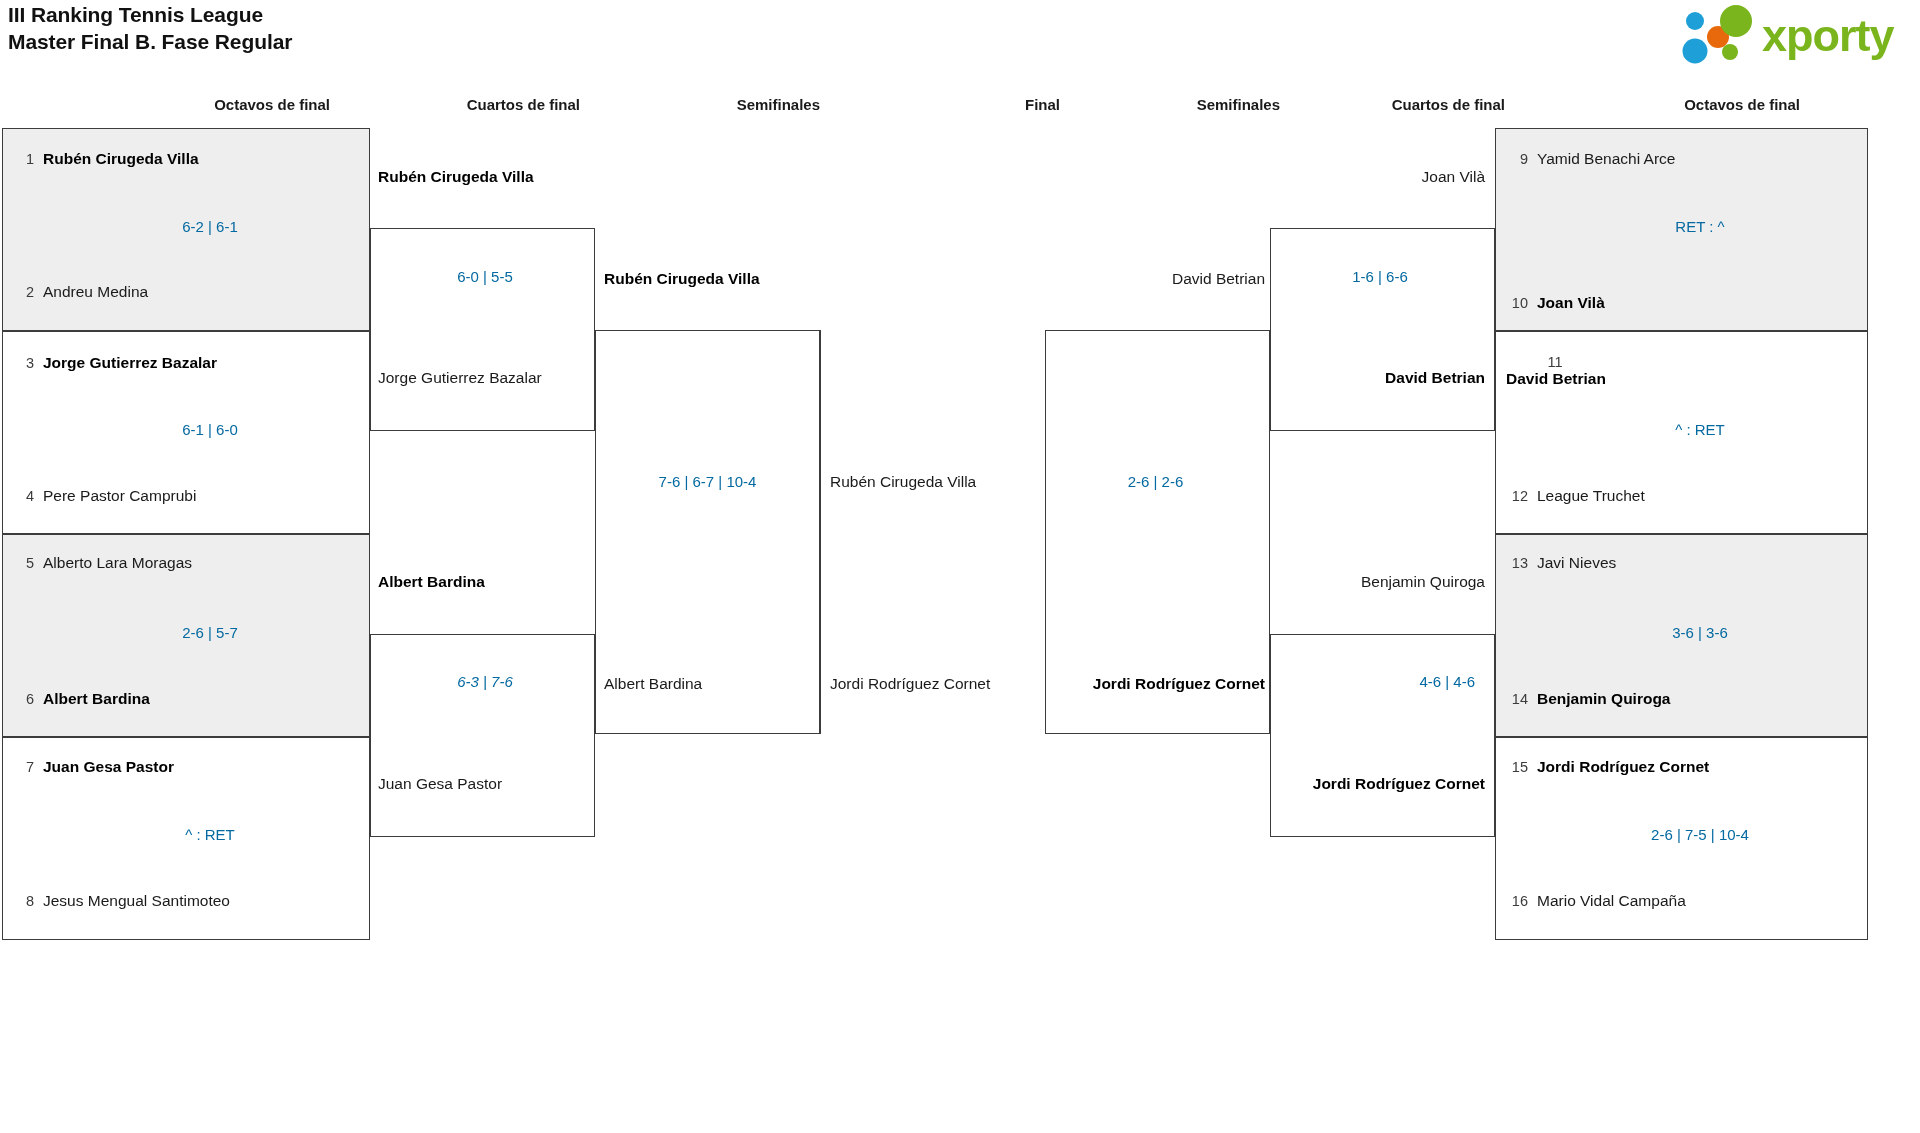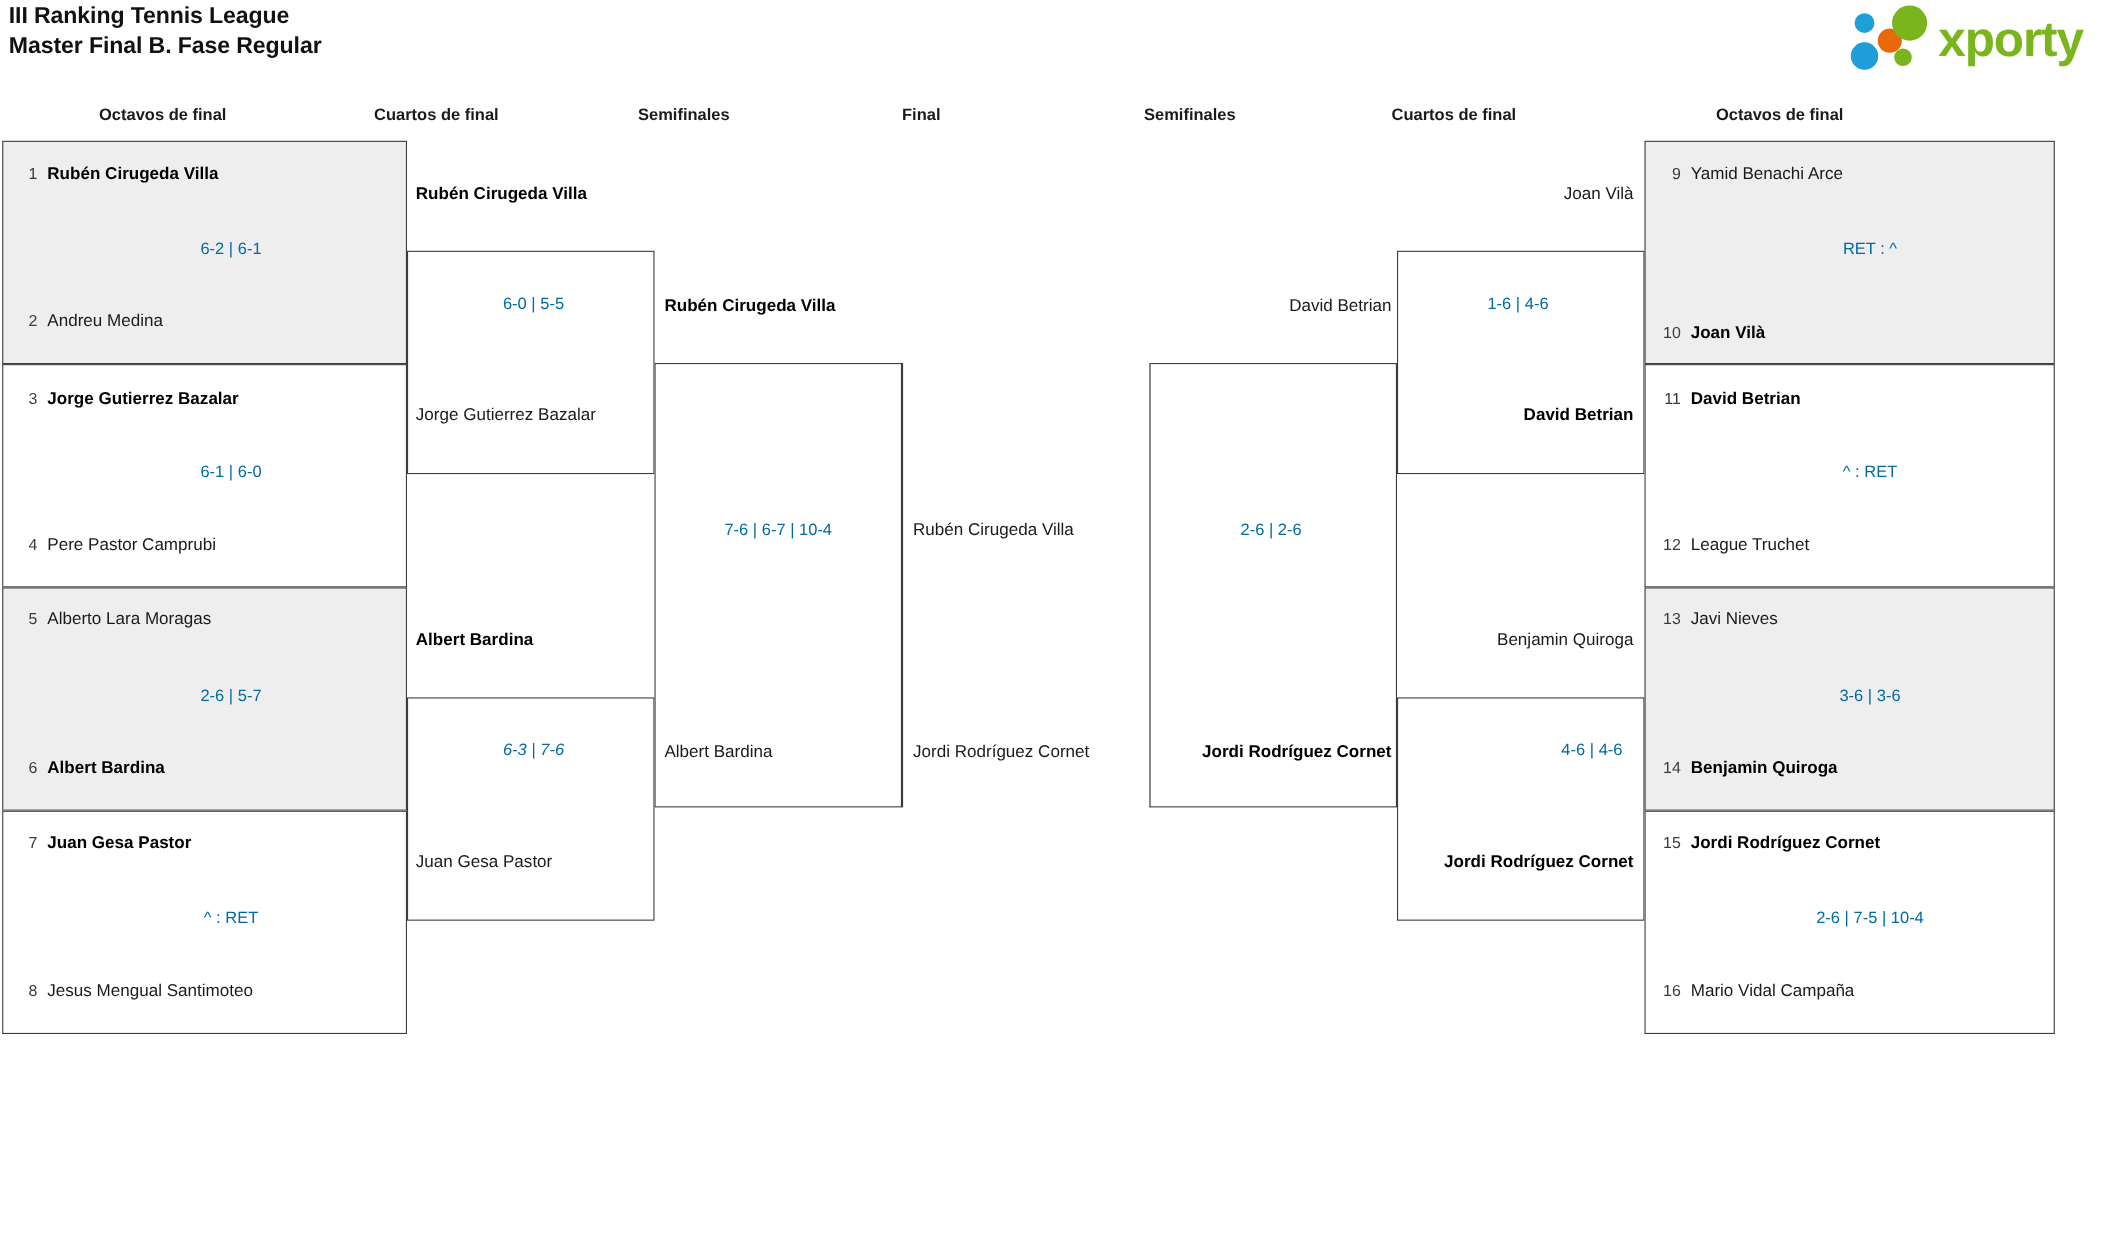--- a/index.html
+++ b/index.html
@@ -40,21 +40,21 @@
   }
   #logo svg { display: block; }
 
   
   .round-label {
     position: absolute;
     top: 96px;
     font-size: 15px;
     font-weight: bold;
     color: #1a1a1a;
-    text-align: left;
+    text-align: right;
     white-space: nowrap;
   }
 
   
   #bracket {
     position: absolute;
     left: 0; top: 0;
     width: 1920px; height: 1133px;
   }
 
@@ -211,21 +211,21 @@
   <div class="conn" style="left:820px; top:330px; width:1px; height:404px;"></div>
   <div class="adv" style="left:830px; top:675px;">Jordi Rodríguez Cornet</div>
 
   <div class="adv r" style="left:1045px; top:270px; width:220px;">David Betrian</div>
   <div class="box" style="left:1045px; top:330px; width:225px; height:404px;"></div>
   <div class="score" style="left:1058px; top:473px; width:195px;">2-6 | 2-6</div>
   <div class="adv r winner" style="left:1045px; top:675px; width:220px;">Jordi Rodríguez Cornet</div>
 
   <div class="adv r" style="left:1060px; top:168px; width:425px;">Joan Vilà</div>
   <div class="box" style="left:1270px; top:228px; width:225px; height:203px;"></div>
-  <div class="score" style="left:1285px; top:268px; width:190px;">1-6 | 4-6</div>
+  <div class="score" style="left:1285px; top:268px; width:190px;">1-6 | 6-6</div>
   <div class="adv r winner" style="left:1270px; top:369px; width:215px;">David Betrian</div>
 
   <div class="adv r" style="left:1060px; top:573px; width:425px;">Benjamin Quiroga</div>
   <div class="box" style="left:1270px; top:634px; width:225px; height:203px;"></div>
   <div class="score" style="left:1285px; top:673px; width:190px;text-align:right;">4-6 | 4-6</div>
   <div class="adv r winner" style="left:1270px; top:775px; width:215px;">Jordi Rodríguez Cornet</div>
 
   <div class="box shaded" style="left:1495px; top:128px; width:373px; height:203px;"></div>
   <div class="box" style="left:1495px; top:331px; width:373px; height:203px;"></div>
   <div class="box shaded" style="left:1495px; top:534px; width:373px; height:203px;"></div>
@@ -234,21 +234,21 @@
   <div class="seed right" style="left:1506px; top:150px;">
     <span class="num">9</span>
     <span class="nm">Yamid Benachi Arce</span>
   </div>
   <div class="score" style="left:1600px; top:218px; width:200px;">RET : ^</div>
   <div class="seed right winner" style="left:1506px; top:294px;">
     <span class="num">10</span>
     <span class="nm">Joan Vilà</span>
   </div>
 
-  <div class="seed right winner" style="left:1506px; top:354px;">
+  <div class="seed right winner" style="left:1506px; top:354px;flex-direction:column;">
     <span class="num">11</span>
     <span class="nm">David Betrian</span>
   </div>
   <div class="score" style="left:1600px; top:421px; width:200px;">^ : RET</div>
   <div class="seed right" style="left:1506px; top:487px;">
     <span class="num">12</span>
     <span class="nm">League Truchet</span>
   </div>
 
   <div class="seed right" style="left:1506px; top:554px;">

